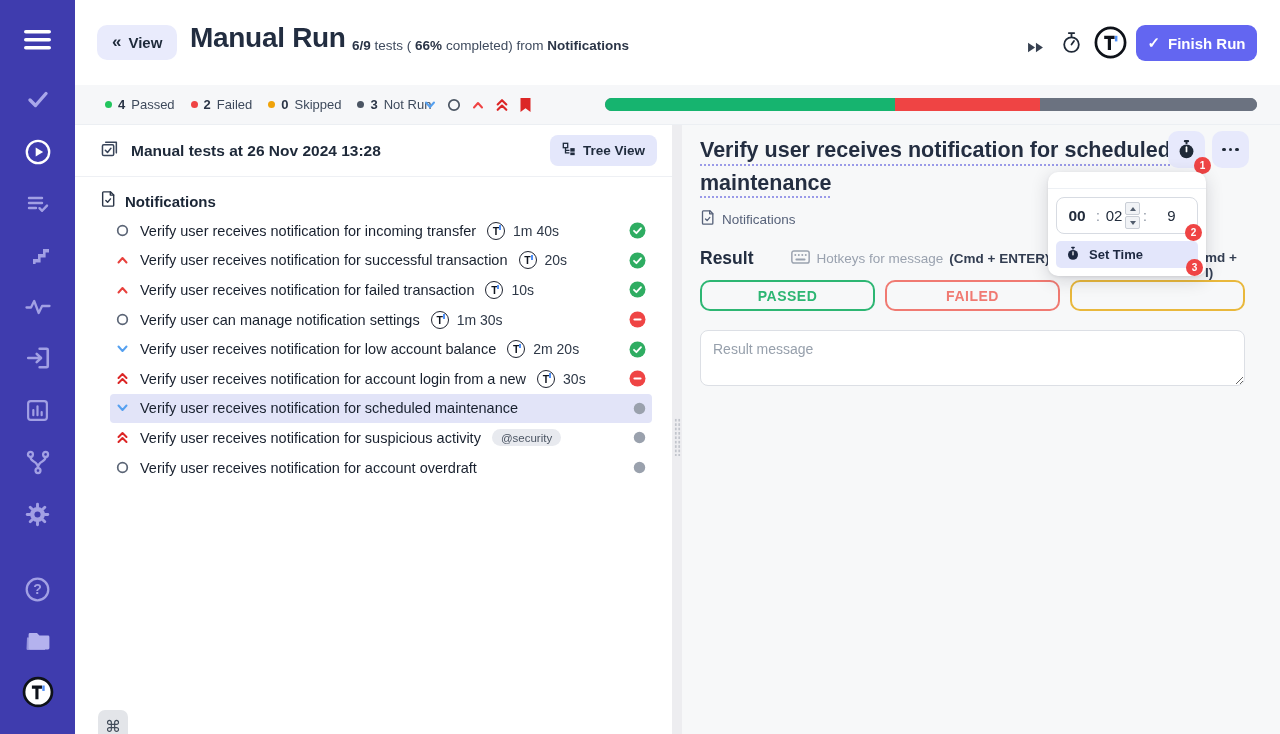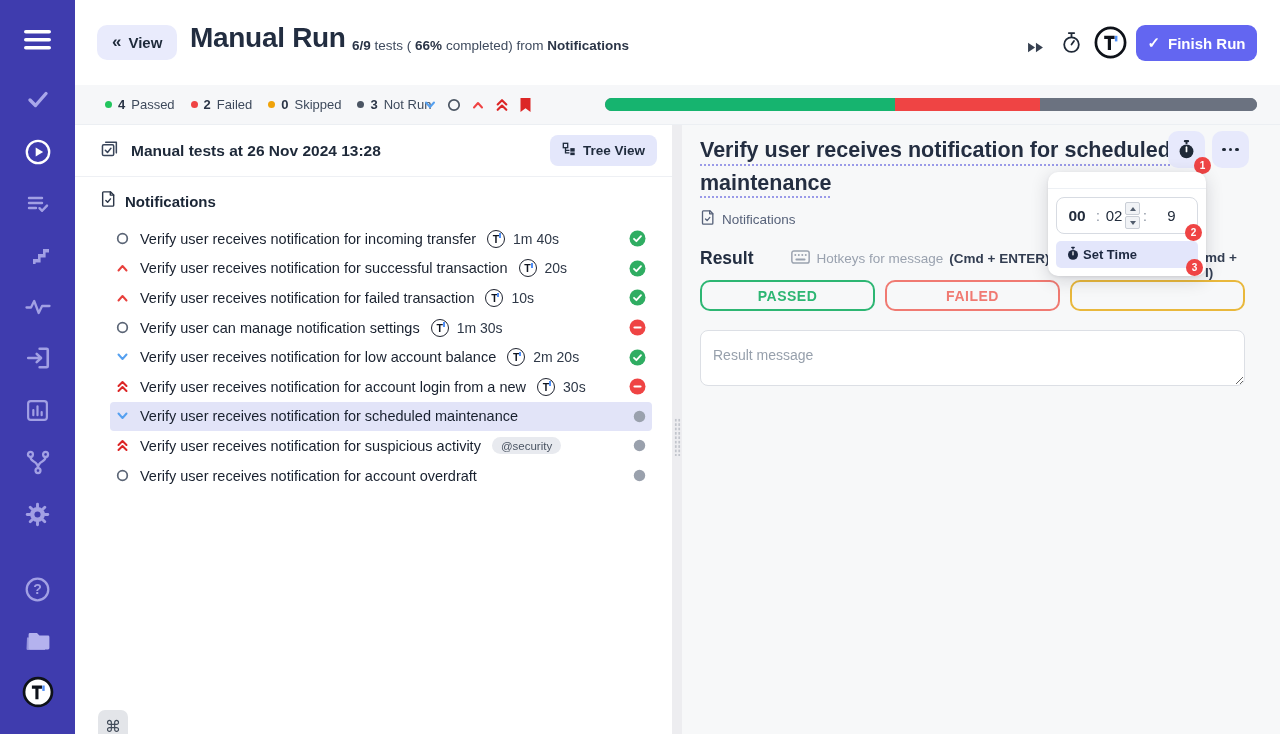--- a/index.html
+++ b/index.html
@@ -44,21 +44,21 @@
                    background-image:radial-gradient(#c2c5cc 1px, transparent 1.1px); background-size:3.5px 4.4px; }
   #right-panel { flex:1; background:#f7f8f9; position:relative; padding:0 35px 0 18px; }
 
   
   .lp-header { height:52px; display:flex; align-items:center; padding:0 15px 0 25px; border-bottom:1px solid #eef0f4; }
   .lp-header .lbl { margin-left:12px; font-size:15.5px; font-weight:600; color:#1e2939; }
   .tree-btn { margin-left:auto; height:31px; padding:0 12px; background:#e4e7fb; border:none; border-radius:8px; font-family:inherit;
               font-size:13.5px; font-weight:600; color:#1f2b3d; display:flex; align-items:center; gap:7px; cursor:pointer; }
   .folder-row { margin-top:9px; height:30px; display:flex; align-items:center; padding-left:25px; gap:9px; cursor:pointer; }
   .folder-row .lbl { font-size:15px; font-weight:600; color:#1b2636; }
-  #test-rows { margin-top:8px; }
+  #test-rows { margin-top:0; }
   .row { height:29.6px; margin-left:35px; width:542px; display:flex; align-items:center; padding:0 6px 0 5px; border-radius:4px; cursor:pointer; }
   .row.selected { background:#e2e4f8; }
   .prio { width:14px; margin-right:11px; display:flex; align-items:center; justify-content:center; flex:0 0 auto; }
   .t-title { font-size:14.5px; font-weight:500; color:#18202e; white-space:nowrap; overflow:hidden; flex:0 1 auto; min-width:0; }
   .meta { display:flex; align-items:center; gap:8px; margin-left:11px; flex:0 0 auto; }
   .tlogo { width:18px; height:18px; border:1.6px solid #1f2430; border-radius:50%; background:#fff; display:inline-flex; align-items:center;
            justify-content:center; font-size:10.5px; font-weight:800; color:#10151f; position:relative; flex:0 0 auto; }
   .tlogo i { position:absolute; top:2.6px; right:3px; width:2px; height:4.6px; background:#4f8ff7; }
   .dur { font-size:14px; font-weight:400; color:#2f3948; }
   .tag { font-size:11.5px; color:#4b5563; background:#e8eaef; border-radius:10px; padding:2.5px 9px; }
@@ -82,42 +82,42 @@
   .hk { font-size:13.5px; color:#9aa2af; display:flex; align-items:center; gap:6px; margin-left:38px; }
   .hk b { color:#333e52; font-weight:700; }
   .hk-frag { position:absolute; left:505px; top:3px; font-size:13.5px; font-weight:700; color:#333e52; }
   #verdicts { margin-top:11px; display:flex; gap:10px; }
   .verdict { flex:1; height:31px; border:2px solid; border-radius:10px; background:transparent; font-family:inherit;
              font-size:14px; font-weight:800; letter-spacing:.5px; cursor:pointer; }
   .verdict.passed { border-color:#2db673; color:#2db673; }
   .verdict.failed { border-color:#f07a72; color:#f07a72; }
   .verdict.third  { border-color:#e9b83c; color:#b9860c; }
   #msg { margin-top:19px; width:545px; height:56px; border:1px solid #dcdfe5; border-radius:8px; background:#fff; resize:both;
-         font-family:inherit; font-size:14px; color:#333; padding:16px 12px; outline:none; }
+         font-family:inherit; font-size:14px; color:#333; padding:10px 12px; outline:none; }
   #msg::placeholder { color:#97a0ac; }
 
   
   #popup { position:absolute; left:366px; top:47px; width:158px; background:#fff; border-radius:10px; padding:8px;
            box-shadow:0 4px 18px rgba(20,20,40,.16), 0 1px 3px rgba(20,20,40,.08); z-index:20; }
   #track-btn { width:100%; height:30px; background:#ee4343; border:none; border-radius:8px; color:#fff; font-family:inherit;
                font-size:13px; font-weight:700; display:flex; align-items:center; justify-content:center; gap:9px; cursor:pointer; }
   #track-btn .rec { width:9px; height:9px; border-radius:50%; background:#fff; }
   #popup hr { border:none; border-top:1px solid #edf0f4; margin:8px -8px; }
   #time-row { position:relative; height:37px; border:1px solid #d7dbe2; border-radius:8px; background:#fff; display:flex; align-items:center; padding:0 4px; }
   #time-row .num { text-align:center; font-size:15px; color:#222c3c; }
   #time-row .h { width:32px; font-weight:800; font-size:15.5px; }
   #time-row .m { width:22px; }
   #time-row .s { flex:1; }
   #time-row .col { color:#8a93a1; font-size:14px; width:10px; text-align:center; }
   .spin { width:15px; display:flex; flex-direction:column; gap:1px; }
   .spin span { height:13px; background:#f1f3f6; border:1px solid #c9ced6; border-radius:2px; display:flex; align-items:center; justify-content:center; cursor:pointer; }
   .spin .up::after   { content:""; border-left:3.5px solid transparent; border-right:3.5px solid transparent; border-bottom:4.5px solid #525d6d; }
   .spin .dn::after   { content:""; border-left:3.5px solid transparent; border-right:3.5px solid transparent; border-top:4.5px solid #525d6d; }
   #settime-btn { position:relative; margin-top:7px; width:100%; height:27px; background:#e3e6fb; border:none; border-radius:5px; font-family:inherit;
-                 font-size:13px; font-weight:700; color:#1d2840; display:flex; align-items:center; gap:3px; padding-left:10px; cursor:pointer; }
+                 font-size:13px; font-weight:700; color:#1d2840; display:flex; align-items:center; gap:9px; padding-left:10px; cursor:pointer; }
 </style>
 </head>
 <body>
 
 <nav id="sidebar">
   <span class="side-ic" style="top:26px;height:28px">
     <svg width="27" height="22" viewBox="0 0 27 22">
         <g fill="#ffffff">
           <rect x="0" y="1" width="27" height="3.6" rx="1.8"></rect>
           <rect x="0" y="9" width="27" height="3.6" rx="1.8"></rect>

